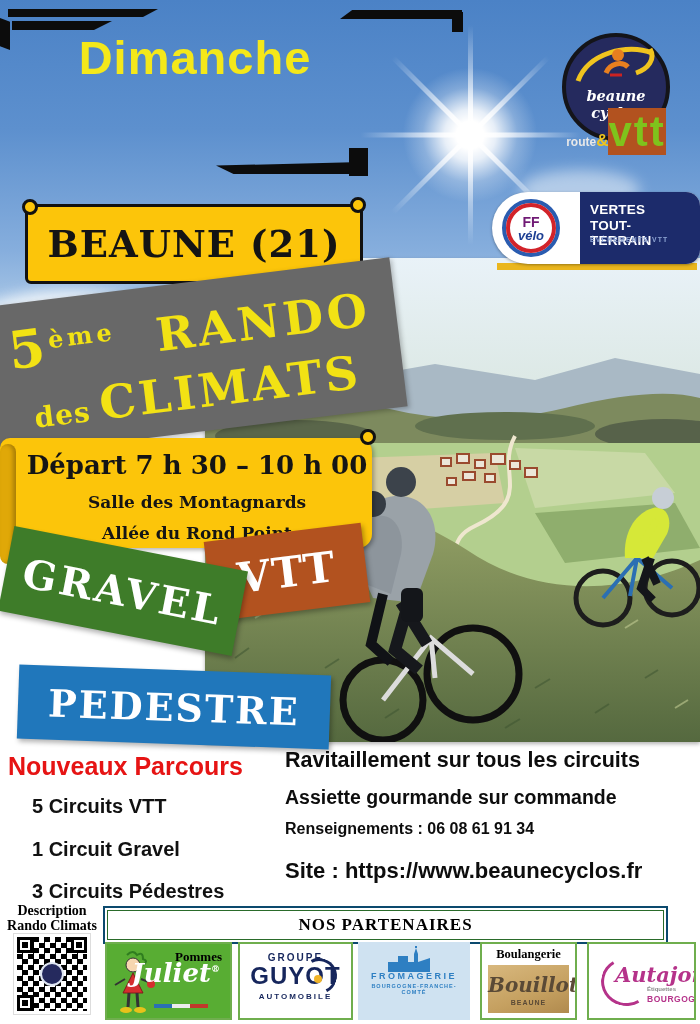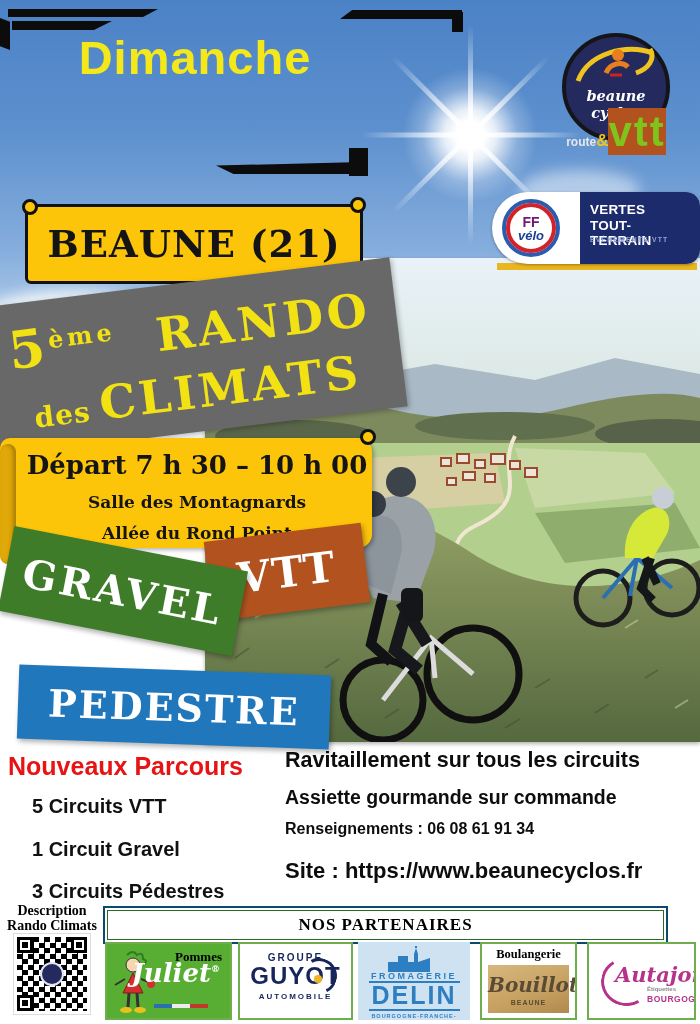--- a/index.html
+++ b/index.html
@@ -367,21 +367,20 @@
     <div class="dot"></div>
     <div class="g3">AUTOMOBILE</div>
   </div>
 
   <div class="abs pbox delin">
     <svg width="60" height="26" viewBox="0 0 60 26" style="position:absolute;left:26px;top:2px;">
       <path d="M2,26 L2,16 L12,16 L12,10 L22,10 L22,16 L28,16 L28,8 L30,2 L32,8 L32,16 L44,12 L44,26 Z" fill="#2e7fc2"></path>
       <path d="M30,2 L30,-2" stroke="#2e7fc2" stroke-width="2"></path>
     </svg>
     <div class="d1">FROMAGERIE</div>
-    <div><span class="d2">DELIN</span></div>
     <div class="d3">BOURGOGNE-FRANCHE-COMTÉ</div>
   </div>
 
   <div class="abs pbox bouillot">
     <div class="b1">Boulangerie</div>
     <div class="ph">
       <div class="b2">Bouillot</div>
       <div class="b3">BEAUNE</div>
     </div>
   </div>

